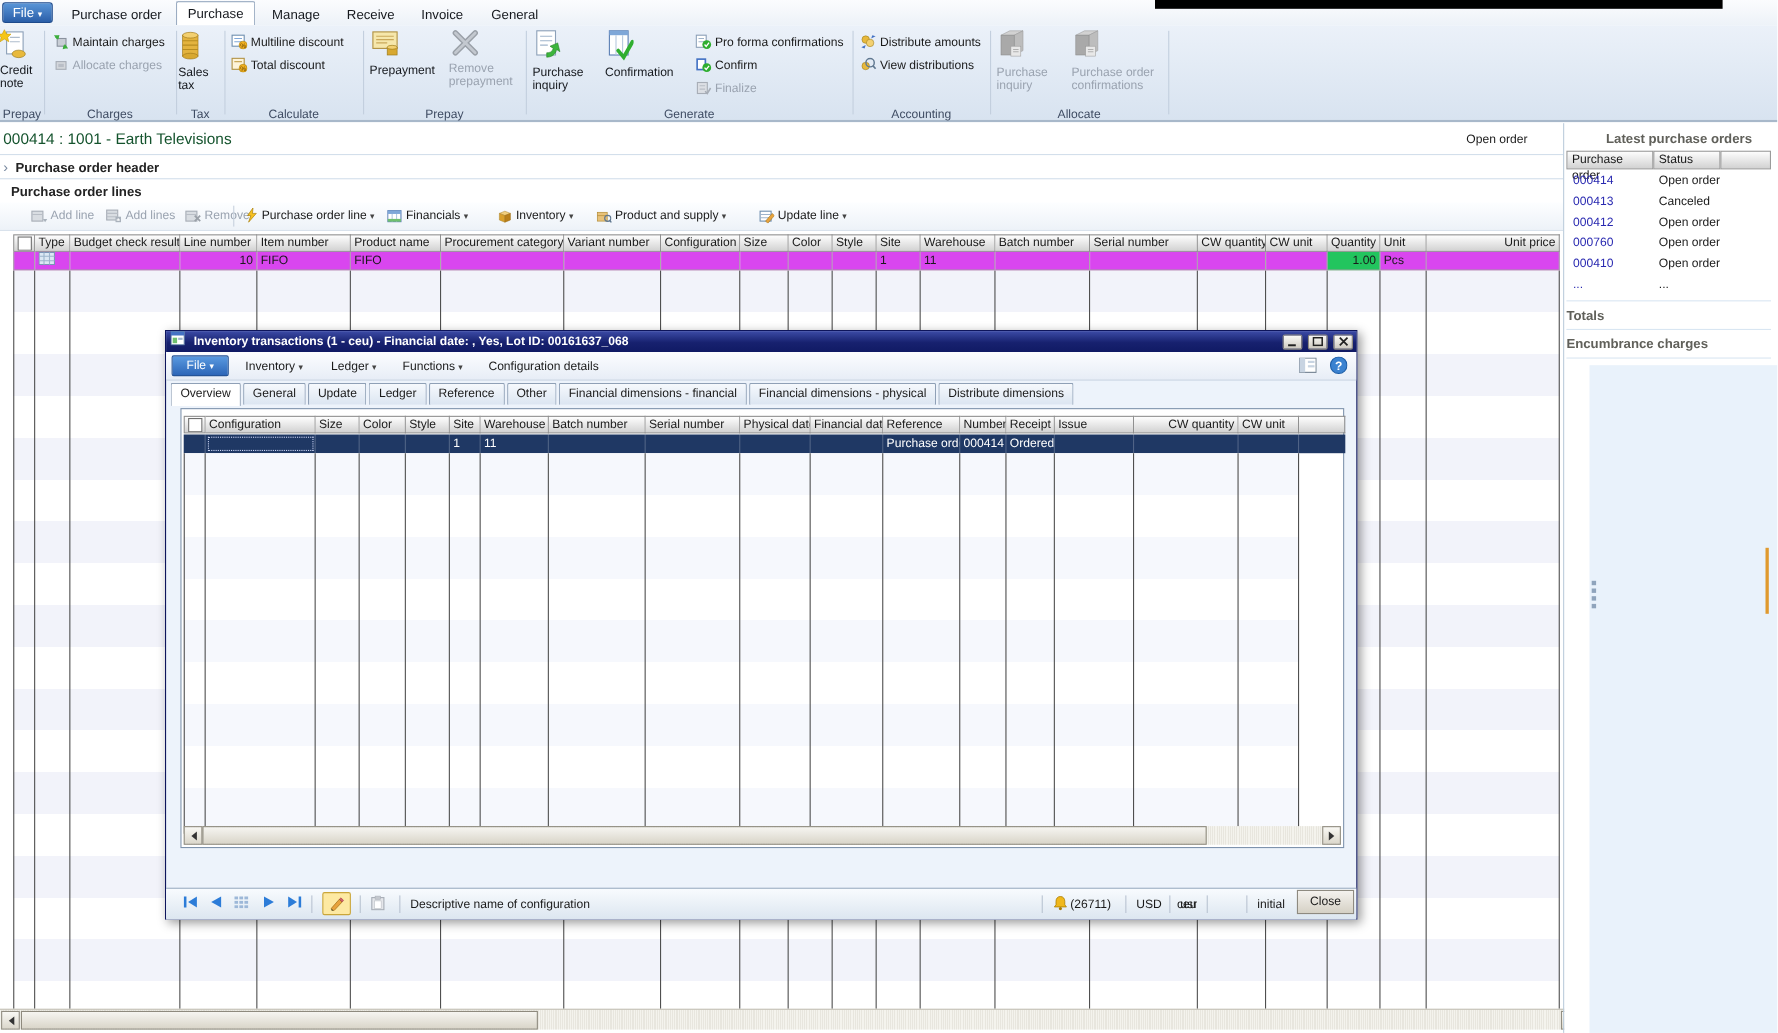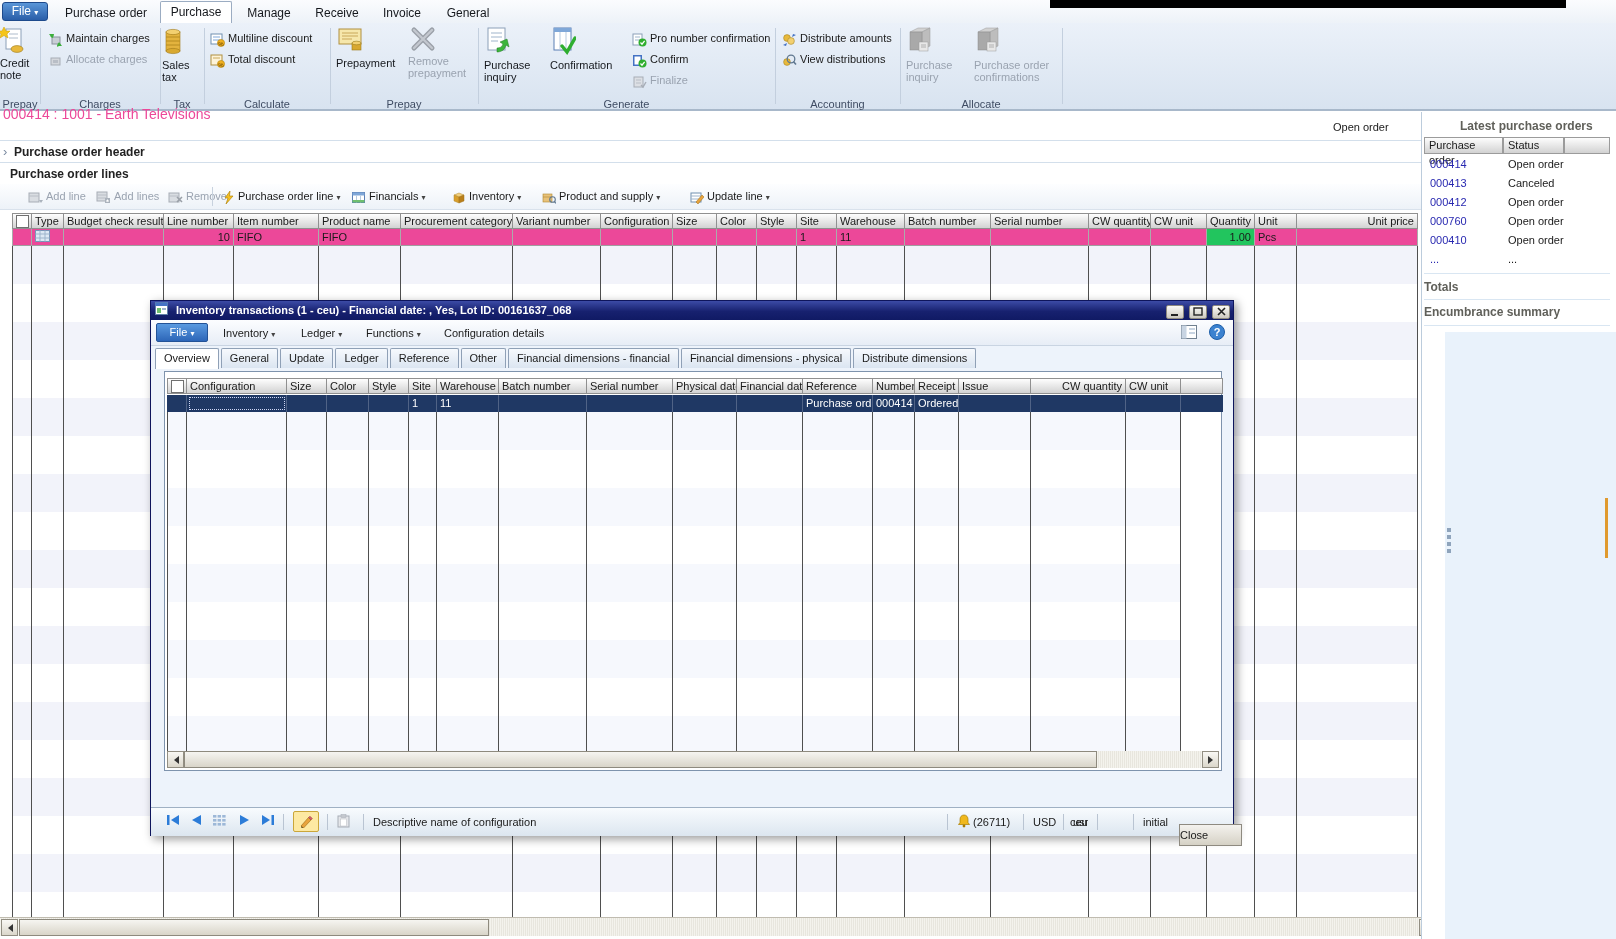--- a/index.html
+++ b/index.html
@@ -18,37 +18,37 @@
 .ribbon{left:0;top:23px;width:1616px;height:88px;background:linear-gradient(#ebf1f9,#d8e3f0);border-bottom:2px solid #a8b8ca}
 .rsep{top:28px;height:76px;width:1px;background:#c3cfde}
 .rlabel{top:118px;height:13px;font-size:11px;color:#3f4c63;text-align:center}
 .rbig{color:#15181d;cursor:default}
 .rbig .cap{margin-top:1px;line-height:12px}
 .rsmall{height:17px;line-height:17px;white-space:nowrap;cursor:default}
 .rsmall svg{vertical-align:middle;margin-right:3px}
 .dis{color:#9aa3b0}
 .ic{display:inline-block;vertical-align:middle}
 
-.potitle{left:3px;top:106px;font-size:14px;color:#ec4899;white-space:nowrap}
+.potitle{left:3px;top:118px;font-size:14px;color:#14532d;white-space:nowrap}
 .openorder{left:1333px;top:121px}
 .hline{height:1px;background:#d3dfeb}
 .sechdr{font-weight:bold;font-size:12px;color:#222}
 .chev{color:#7a8aa0;font-size:13px}
 
 .lt{left:0;top:184px;width:1421px;height:26px;background:linear-gradient(#fdfeff,#edf2f8);border-bottom:1px solid #d9e2ec}
 .lti{position:absolute;top:4px;height:17px;line-height:17px;white-space:nowrap;cursor:default}
 .lti svg{vertical-align:middle;margin-right:3px}
 .arrow:after{content:"▾";font-size:8px;margin-left:3px;color:#444}
 .tsep{position:absolute;top:3px;width:1px;height:19px;background:#c8d2de}
 
 .mrow{display:flex;position:absolute;left:12px}
 .hc{height:16px;line-height:14px;padding:0 3px;background:linear-gradient(#fefefe,#d2d2d2);
   border:1px solid #909090;border-left:none;white-space:nowrap;overflow:hidden;cursor:default}
 .hc:first-child{border-left:1px solid #909090}
-.dc{height:17px;line-height:16px;padding:0 3px;background:#ec4899;border-right:1px solid #ababab;
+.dc{height:17px;line-height:16px;padding:0 3px;background:#d946ef;border-right:1px solid #ababab;
   border-bottom:1px solid #9f9f9f;white-space:nowrap;overflow:hidden}
 .dc:first-child{border-left:1px solid #ababab}
 .xc{height:100%;border-right:1px solid #4f4f4f}
 .xc:first-child{border-left:1px solid #4f4f4f}
 .num{text-align:right}
 .mgx{top:246px;height:671px;background:repeating-linear-gradient(180deg,#f2f3fa 0 38px,#ffffff 38px 76px)}
 .co0{width:20px}.co1{width:32px}.co2{width:100px}.co3{width:70px}.co4{width:85px}.co5{width:82px}
 .co6{width:112px}.co7{width:88px}.co8{width:72px}.co9{width:44px}.co10{width:40px}.co11{width:40px}
 .co12{width:40px}.co13{width:68px}.co14{width:86px}.co15{width:98px}.co16{width:62px}.co17{width:56px}
 .co18{width:48px}.co19{width:42px}.co20{width:121px}
@@ -95,22 +95,22 @@
 .dxgx{top:40px;left:2px;height:346px;background:repeating-linear-gradient(180deg,#f6f8fd 0 38px,#ffffff 38px 76px)}
 .do0{width:20px}.do1{width:100px}.do2{width:40px}.do3{width:42px}.do4{width:40px}.do5{width:28px}
 .do6{width:62px}.do7{width:88px}.do8{width:86px}.do9{width:64px}.do10{width:66px}.do11{width:70px}
 .do12{width:42px}.do13{width:44px}.do14{width:72px}.do15{width:95px}.do16{width:55px}.dof{width:42px}
 .dfocus{outline:1px dotted #cdd6f5;outline-offset:-3px}
 .dstatus{left:0;top:506px;width:1082px;height:29px;background:linear-gradient(#f8fbfe,#dce6f0);border-top:1px solid #9fb0c3}
 .ssep{position:absolute;top:6px;width:1px;height:16px;background:#b9c4d2}
 .sitem{position:absolute;top:6px;height:17px;line-height:17px;white-space:nowrap}
 .pencilbtn{position:absolute;left:142px;top:3px;width:26px;height:21px;background:#fde9a2;
   border:1px solid #caa63a;border-radius:2px;display:flex;align-items:center;justify-content:center}
-.closebtn{position:absolute;left:1028px;top:16px;width:63px;height:22px;background:linear-gradient(#f4f2ee,#d5d1c5);
-  border:1px solid #8e8a80;line-height:20px;cursor:pointer}
+.closebtn{position:absolute;left:1028px;top:1px;width:52px;height:22px;background:linear-gradient(#f4f2ee,#d5d1c5);
+  border:1px solid #8e8a80;text-align:center;line-height:20px;cursor:pointer}
 </style>
 </head>
 <body>
 
 <div id="screen">
 
   <div class="abs tabrow">
     <div class="abs filetab"><span>File</span> <span style="font-size:8px">▾</span></div>
     <div class="abs tab" style="left:58px;width:96px">Purchase order</div>
     <div class="abs tab active" style="left:160px;width:72px">Purchase</div>
@@ -232,21 +232,21 @@
         </svg></span>
     <div class="cap">Confirmation</div>
   </div>
   <div class="abs rsmall" style="left:632px;top:30px">
     <span class="ic"><svg width="15" height="14">
           <rect x="1" y="1" width="9" height="11" fill="#fff" stroke="#8ca0b8"></rect>
           <line x1="3" y1="4" x2="8" y2="4" stroke="#9fb4cb"></line>
           <line x1="3" y1="7" x2="8" y2="7" stroke="#9fb4cb"></line>
           <circle cx="10.5" cy="9.5" r="4" fill="#2fae2f"></circle>
           <path d="M8.5 9.5 L10 11.2 L12.6 7.8" fill="none" stroke="#fff" stroke-width="1.2"></path>
-        </svg></span><span>Pro number confirmation</span>
+        </svg></span><span>Pro forma confirmations</span>
   </div>
   <div class="abs rsmall" style="left:632px;top:51px">
     <span class="ic"><svg width="15" height="14">
           <rect x="1" y="1" width="9" height="11" fill="#4472c4"></rect>
           <rect x="2.5" y="2.5" width="6" height="8" fill="#fff"></rect>
           <circle cx="10.5" cy="9.5" r="4" fill="#2fae2f"></circle>
           <path d="M8.5 9.5 L10 11.2 L12.6 7.8" fill="none" stroke="#fff" stroke-width="1.2"></path>
         </svg></span><span>Confirm</span>
   </div>
   <div class="abs rsmall dis" style="left:632px;top:72px">
@@ -460,21 +460,21 @@
   <div class="abs fbr" style="left:1508px;top:193px">Open order</div>
   <div class="abs fbr" style="left:1430px;top:212px"><span class="fblink">000760</span></div>
   <div class="abs fbr" style="left:1508px;top:212px">Open order</div>
   <div class="abs fbr" style="left:1430px;top:231px"><span class="fblink">000410</span></div>
   <div class="abs fbr" style="left:1508px;top:231px">Open order</div>
   <div class="abs fbr" style="left:1430px;top:250px"><span class="fblink">...</span></div>
   <div class="abs fbr" style="left:1508px;top:250px">...</div>
   <div class="abs fbsep" style="top:273px"></div>
   <div class="abs fbhead" style="left:1424px;top:280px">Totals</div>
   <div class="abs fbsep" style="top:299px"></div>
-  <div class="abs fbhead" style="left:1424px;top:305px">Encumbrance summary</div>
+  <div class="abs fbhead" style="left:1424px;top:305px">Encumbrance charges</div>
   <div class="abs fbsep" style="top:325px"></div>
   <div class="abs" style="left:1447px;top:528px">
     <div class="splitdot"></div>
       <div class="splitdot"></div>
     <div class="splitdot"></div>
       <div class="splitdot"></div>
   </div>
   <div class="abs orangemark"></div>
 
   <div class="abs dlg">

